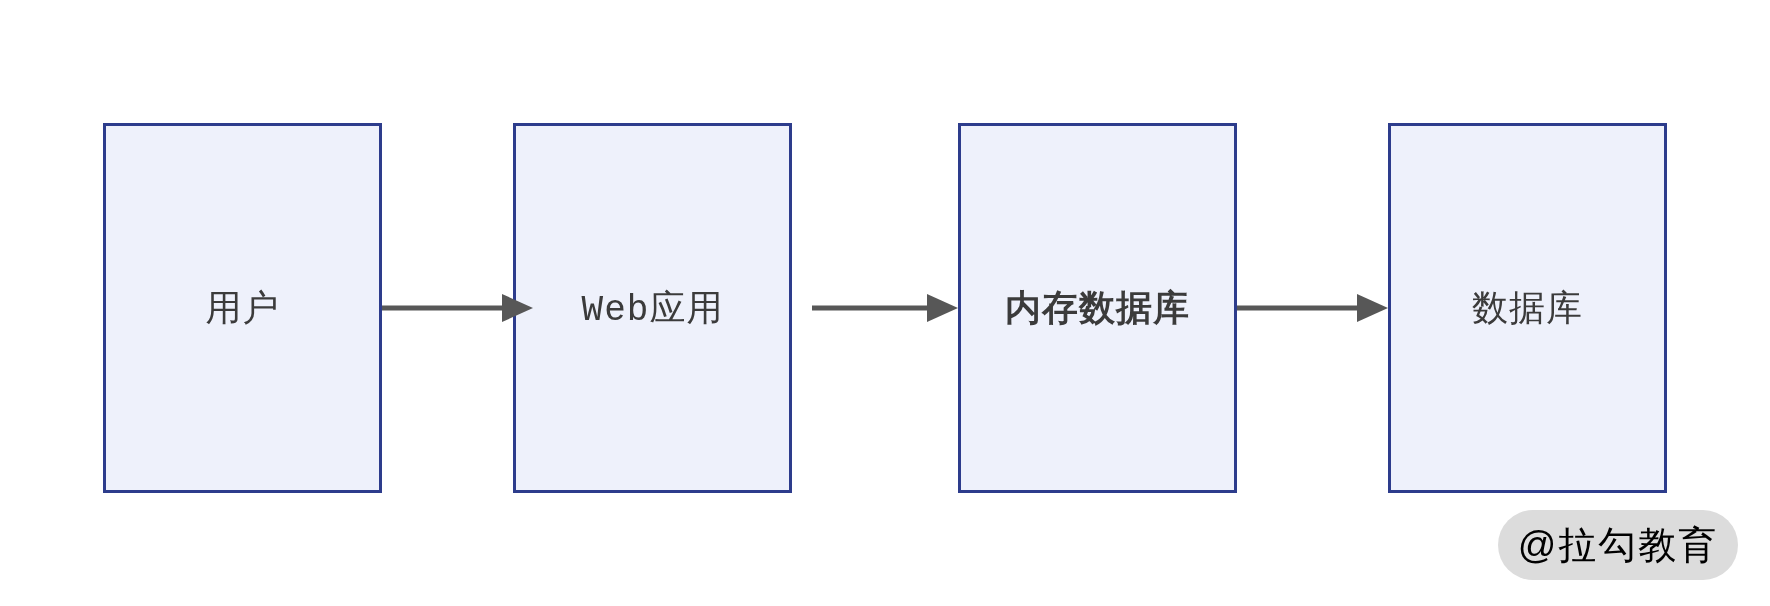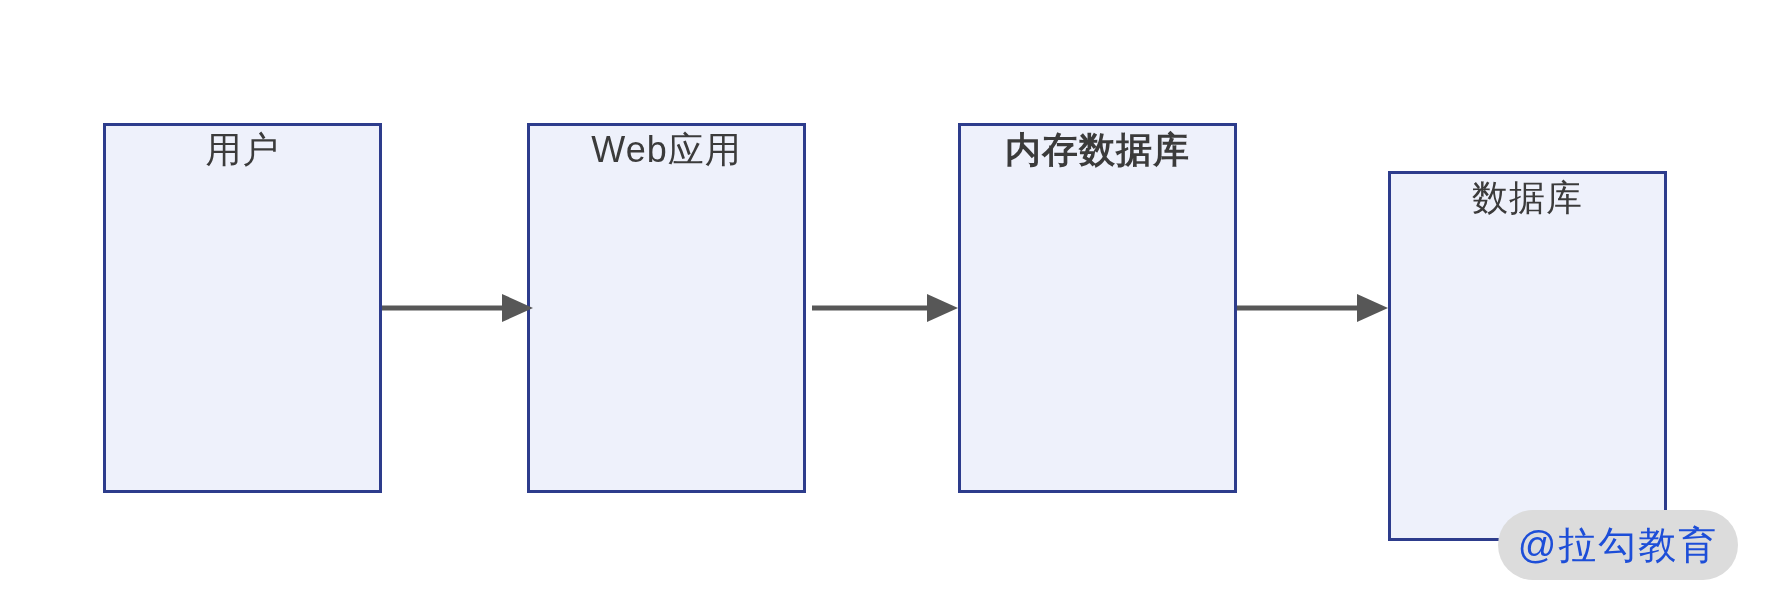--- a/index.html
+++ b/index.html
@@ -17,32 +17,33 @@
   }
   .node {
     position: absolute;
     top: 123px;
     height: 370px;
     width: 279px;
     box-sizing: border-box;
     background: #eef1fb;
     border: 3px solid #2d3c8c;
     display: flex;
+    align-items: center;
     justify-content: center;
   }
   .node .label {
     font-size: 36px;
     color: #3b3b3b;
     letter-spacing: 1px;
     white-space: nowrap;
   }
   .node-1 { left: 103px; }
-  .node-2 { left: 527px; }
+  .node-2 { left: 513px; font-family: Liberation Mono, monospace; }
   .node-3 { left: 958px; font-weight: bold; }
-  .node-4 { left: 1388px; margin-top: 48px; }
+  .node-4 { left: 1388px; }
 
   .arrow {
     position: absolute;
     top: 288px; 
     height: 40px;
   }
   .arrow-1 { left: 382px; width: 151px; }
   .arrow-2 { left: 812px; width: 146px; }
   .arrow-3 { left: 1237px; width: 151px; }
   .arrow svg { display: block; width: 100%; height: 100%; }
@@ -54,21 +55,21 @@
     width: 240px;
     height: 70px;
     border-radius: 35px;
     background: #dcdcdc;
     display: flex;
     align-items: center;
     justify-content: center;
   }
   .watermark .wm-text {
     font-size: 38px;
-    color: #1d4ed8;
+    color: #000000;
     letter-spacing: 2px;
     white-space: nowrap;
   }
 </style>
 </head>
 <body>
 
 <div class="canvas">
 
   <div class="node node-1">

